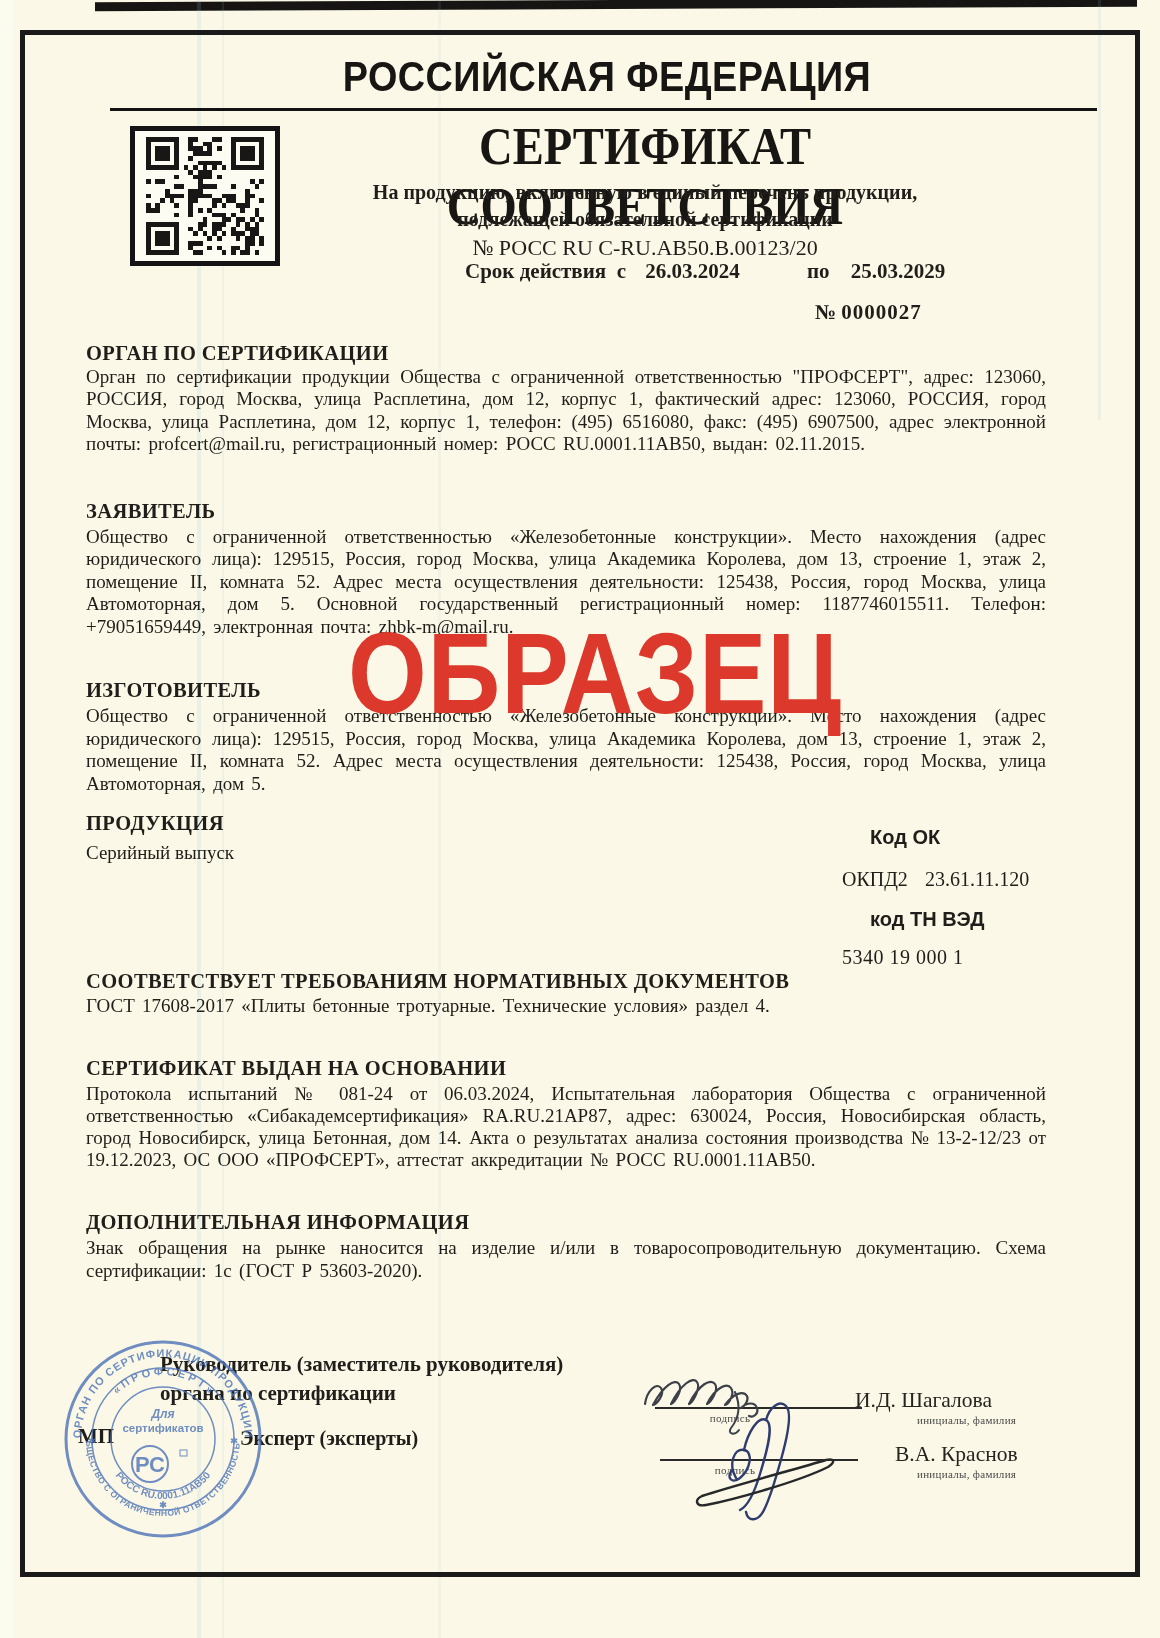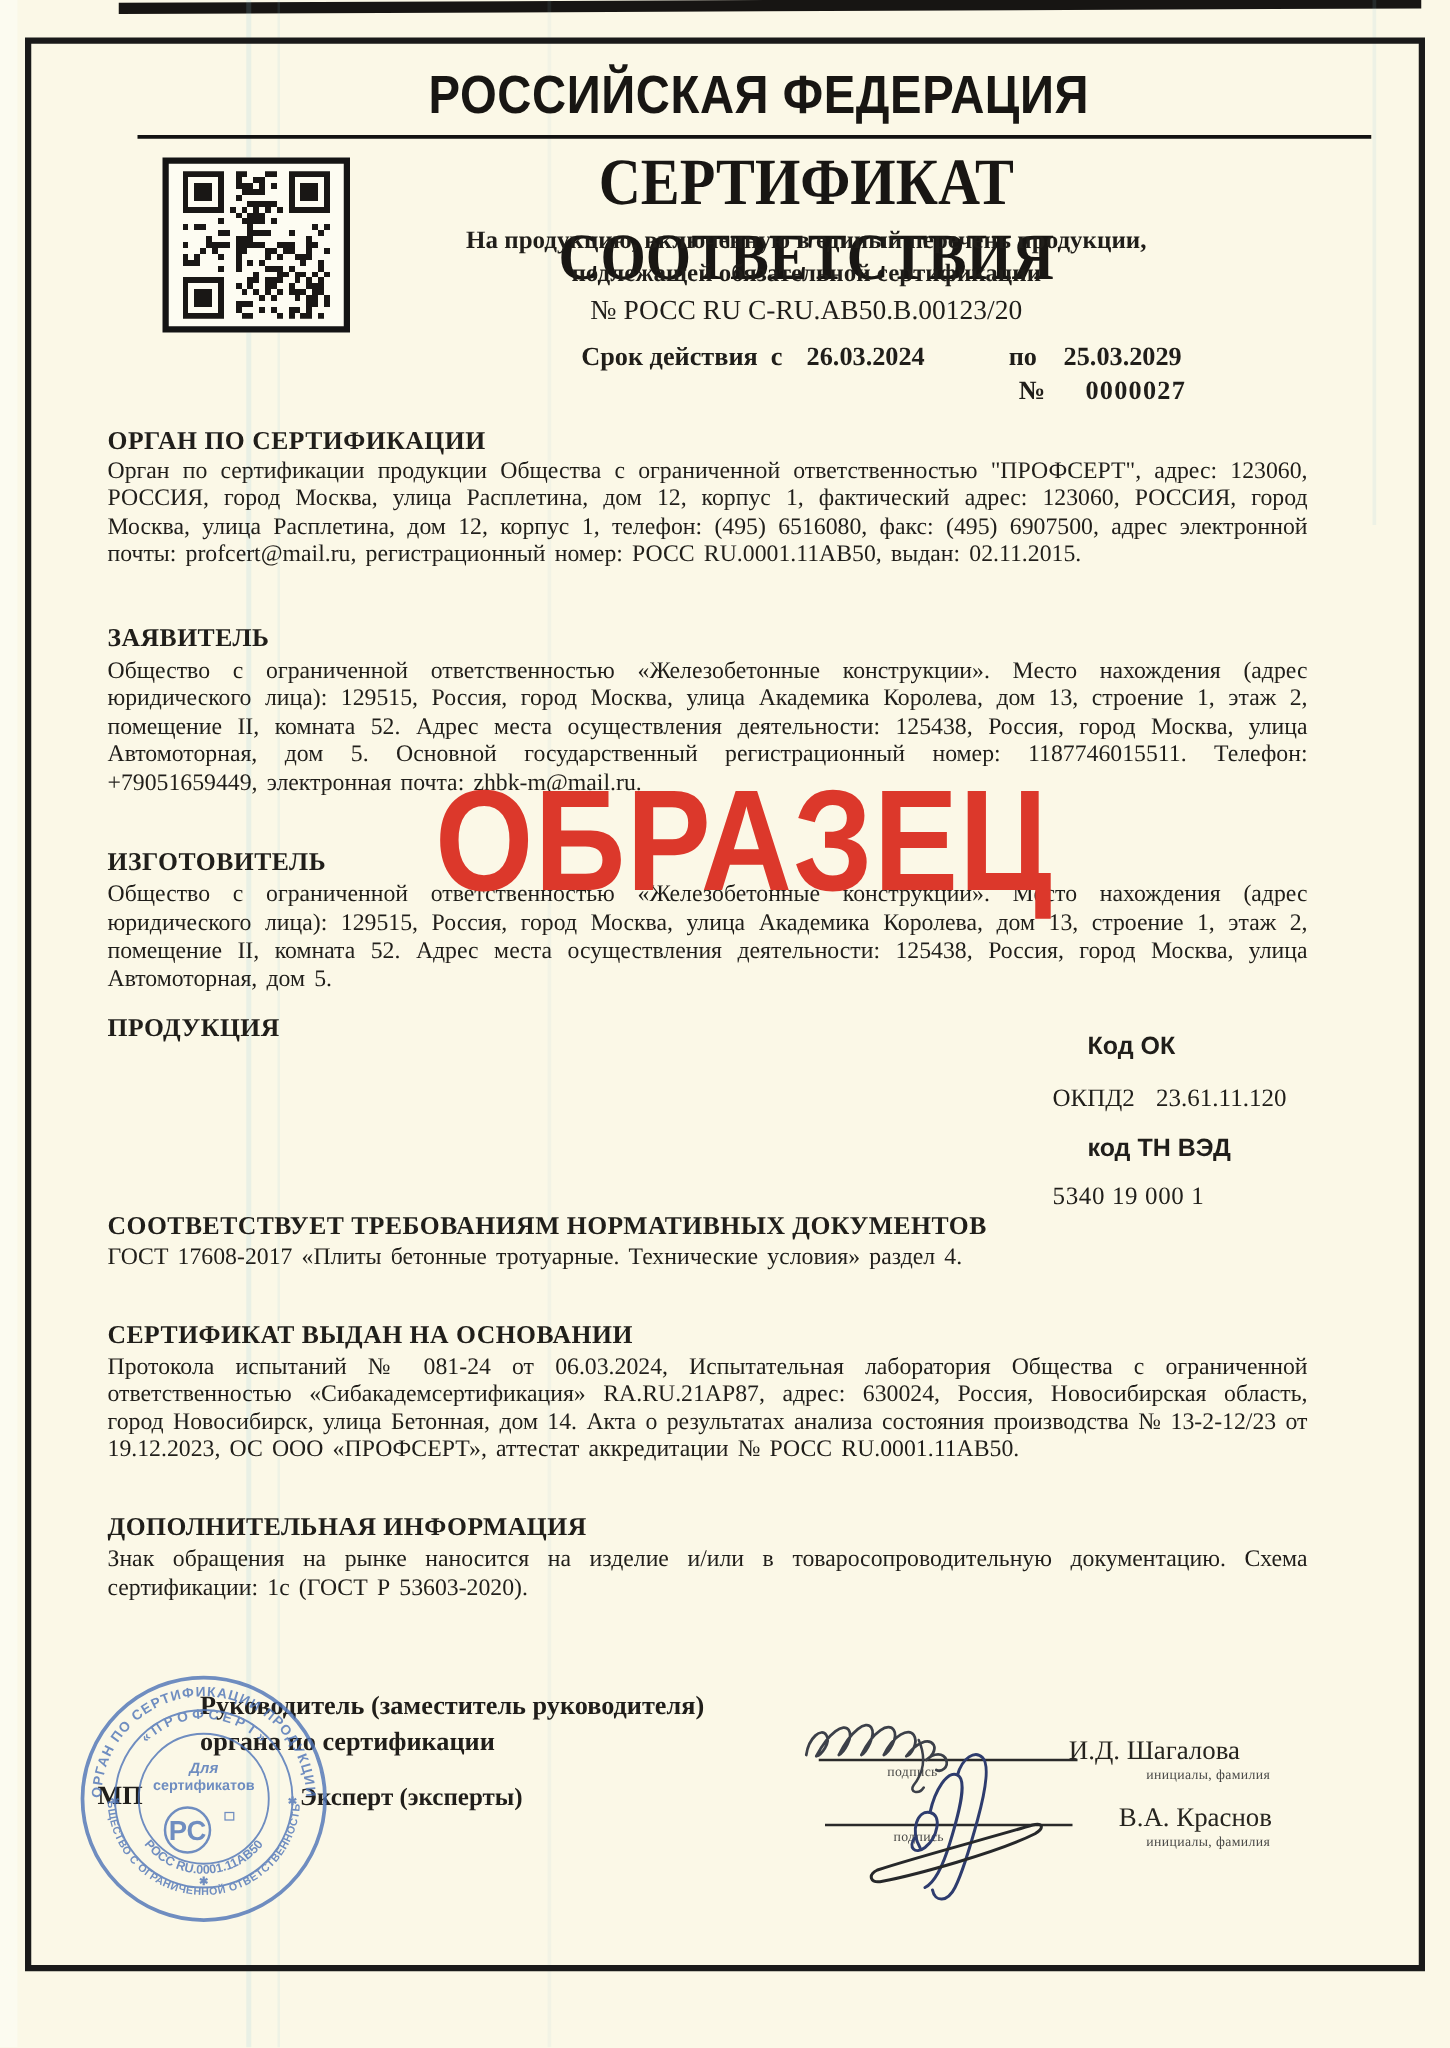--- a/index.html
+++ b/index.html
@@ -30,26 +30,26 @@
     font-family:"Liberation Sans",sans-serif;font-weight:bold;font-size:43px;
     transform:scaleX(.88);letter-spacing:.5px;color:#181613;}
   .qr-box{left:130px;top:126px;width:150px;height:140px;border:5px solid #141414;
     background:#fdfcf2;display:flex;align-items:center;justify-content:center;}
   .qr-box svg{width:118px;height:118px;fill:#191715;shape-rendering:crispEdges;}
   .ctr{left:280px;width:730px;text-align:center;}
   .cert-title{top:116px;font-weight:bold;font-size:53px;transform:scaleX(.88);color:#181613;}
   .sub1{top:181px;font-weight:bold;font-size:20px;}
   .sub2{top:208px;font-weight:bold;font-size:20px;}
   .certno{top:235px;font-size:22px;}
-  .validity{left:465px;top:273px;font-weight:bold;font-size:21px;white-space:nowrap;}
+  .validity{left:465px;top:259px;font-weight:bold;font-size:21px;white-space:nowrap;}
   .validity .vfrom{margin-left:14px;}
   .validity .vpo{margin-left:62px;}
   .validity .vto{margin-left:16px;}
   .blankrow{left:815px;top:300px;font-weight:bold;font-size:21px;}
-  .blankrow .bnum{margin-left:27px;letter-spacing:1px;}
+  .blankrow .bnum{letter-spacing:1px;}
   
   .sec-head{left:86px;font-weight:bold;font-size:20.5px;letter-spacing:.4px;}
   .para{left:86px;width:960px;font-size:19px;line-height:22.4px;text-align:justify;word-spacing:2.6px;}
   .h-organ{top:342px;} .p-organ{top:366px;}
   .h-appl{top:500px;}  .p-appl{top:526px;}
   .h-manuf{top:679px;} .p-manuf{top:705px;line-height:22.6px;}
   .h-prod{top:812px;}
   .p-prod{left:86px;top:842px;width:720px;font-size:19px;line-height:22.5px;}
   .watermark{left:348px;top:616px;font-family:"Liberation Sans",sans-serif;font-weight:bold;
     font-size:115px;line-height:1;letter-spacing:1px;transform:scaleX(.88);transform-origin:left top;
@@ -391,20 +391,21 @@
 <div class="abs sec-head h-appl">ЗАЯВИТЕЛЬ</div>
 <div class="abs para p-appl">Общество с ограниченной ответственностью «Железобетонные конструкции». Место нахождения (адрес юридического лица): 129515, Россия, город Москва, улица Академика Королева, дом 13, строение 1, этаж 2, помещение II, комната 52. Адрес места осуществления деятельности: 125438, Россия, город Москва, улица Автомоторная, дом 5. Основной государственный регистрационный номер: 1187746015511. Телефон: +79051659449, электронная почта: zhbk-m@mail.ru.</div>
 
 <div class="abs watermark">ОБРАЗЕЦ</div>
 
 <div class="abs sec-head h-manuf">ИЗГОТОВИТЕЛЬ</div>
 <div class="abs para p-manuf">Общество с ограниченной ответственностью «Железобетонные конструкции». Место нахождения (адрес юридического лица): 129515, Россия, город Москва, улица Академика Королева, дом 13, строение 1, этаж 2, помещение II, комната 52. Адрес места осуществления деятельности: 125438, Россия, город Москва, улица Автомоторная, дом 5.</div>
 
 <div class="abs sec-head h-prod">ПРОДУКЦИЯ</div>
 <div class="abs p-prod">
+  <div>Серийный выпуск</div>
 </div>
 
 <div class="abs codelabel lab-ok">Код ОК</div>
 <div class="abs okpd">
   <span>ОКПД2</span>
   <span class="val">23.61.11.120</span>
 </div>
 <div class="abs codelabel lab-tnved">код ТН ВЭД</div>
 <div class="abs tnved-val">5340 19 000 1</div>
 

